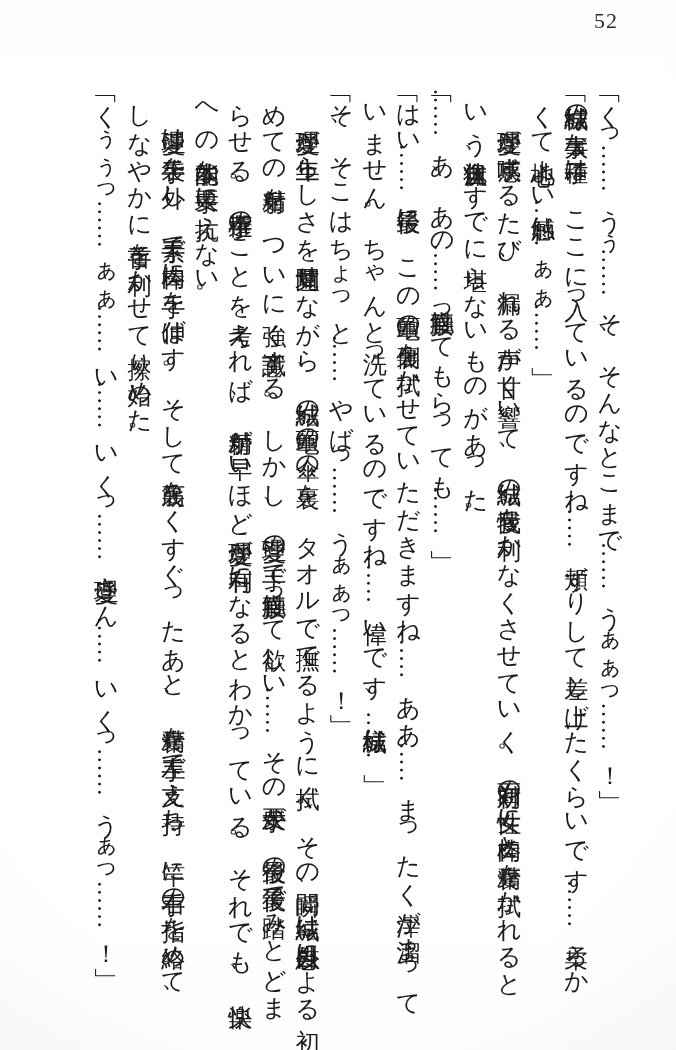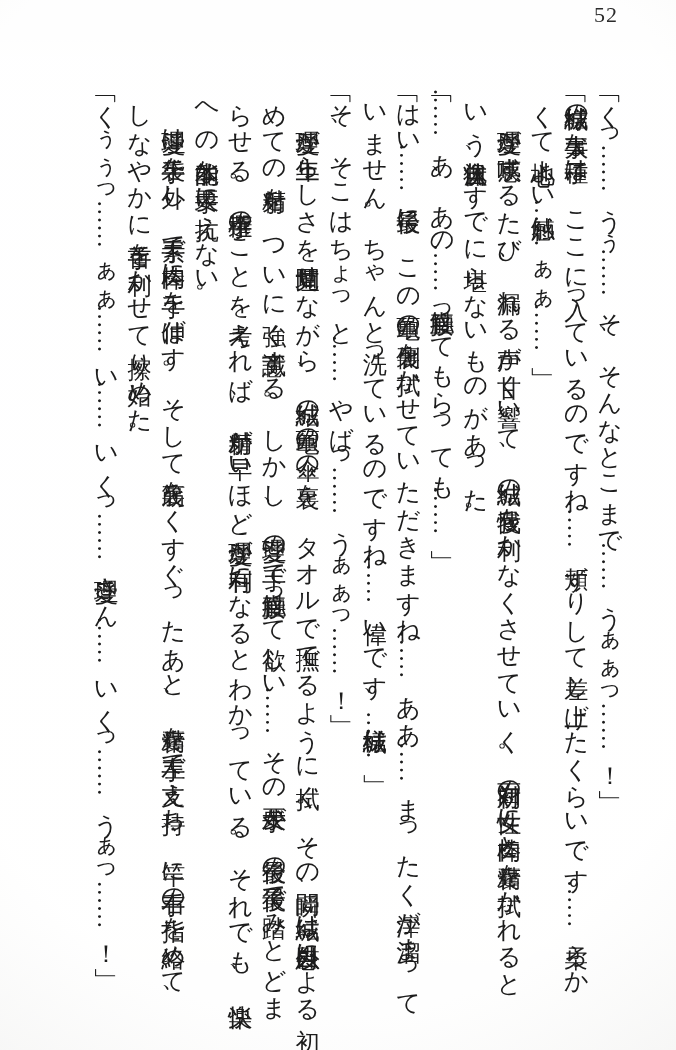--- a/index.html
+++ b/index.html
@@ -17,21 +17,21 @@
     height: 1050px;
     background:
       radial-gradient(ellipse 120% 100% at 48% 42%, rgba(255,255,255,0.9) 55%, rgba(228,228,226,0.55) 100%),
       linear-gradient(180deg, #f6f6f4 0%, #fbfbfa 6%, #fcfcfb 88%, #f3f3f1 100%);
     background-color: #fafaf8;
     overflow: hidden;
   }
 
   .page-number {
     position: absolute;
-    top: 2px;
+    top: 8px;
     right: 58px;
     font-size: 22px;
     letter-spacing: 1px;
     color: #2b2b2b;
   }
 
   .text-block {
     position: absolute;
     top: 88px;
     right: 49px;

